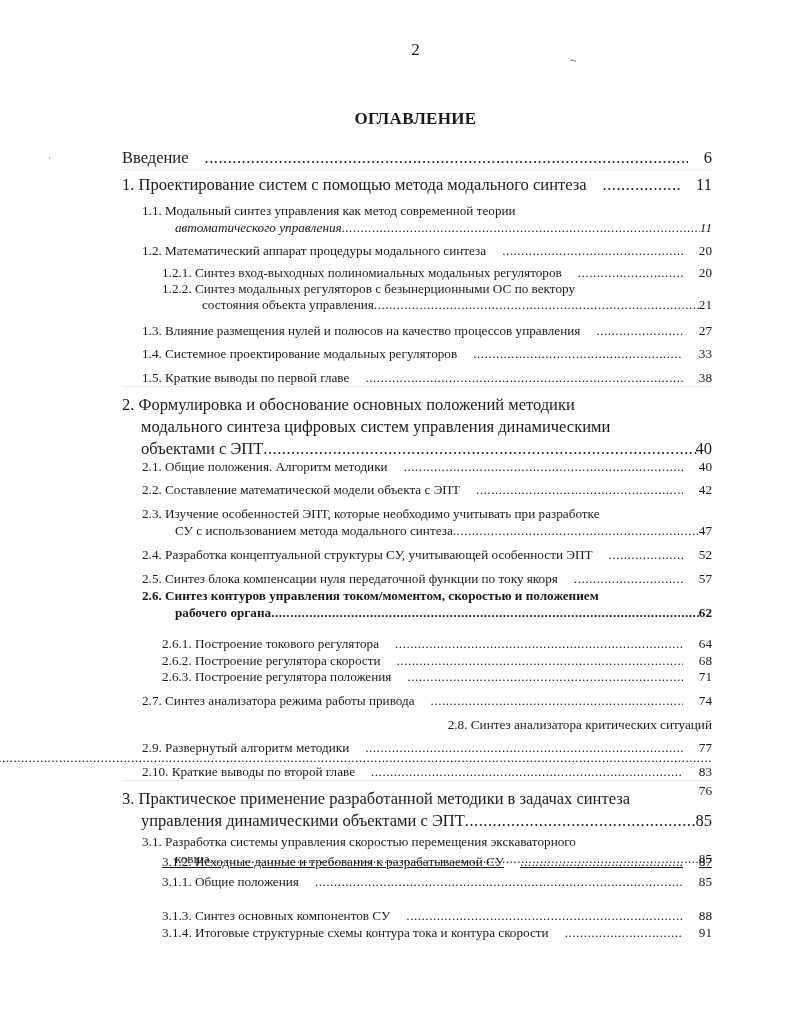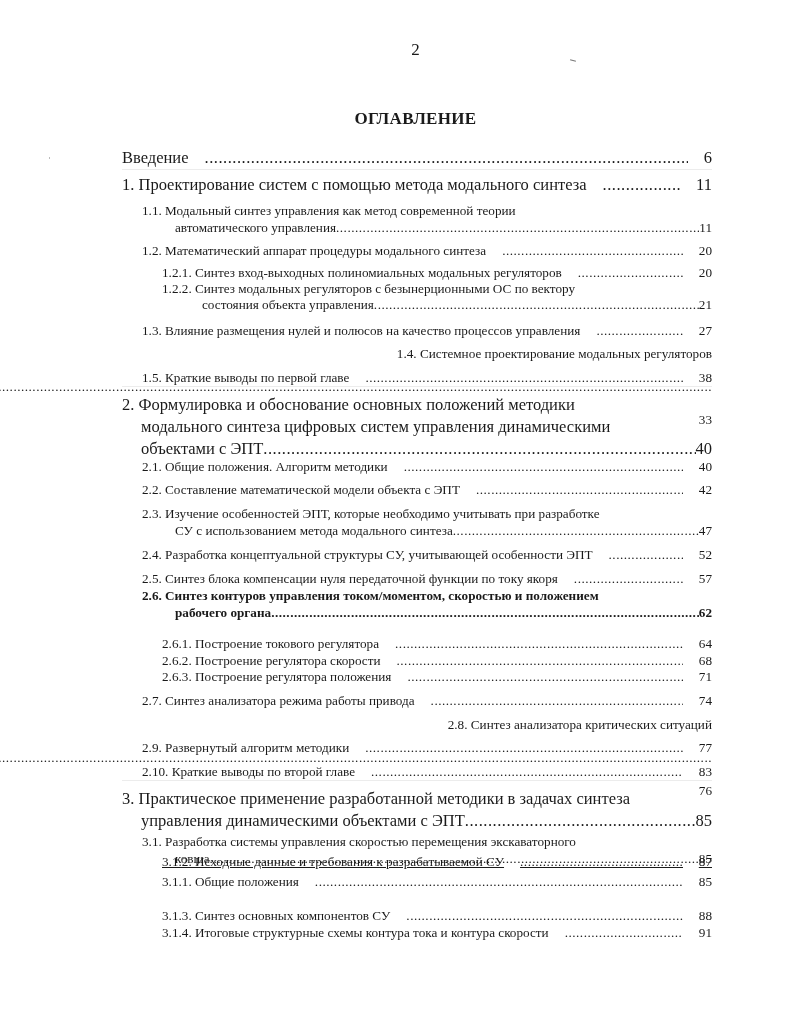--- a/index.html
+++ b/index.html
@@ -131,21 +131,21 @@
   </div>
 
   <div class="entry lvl0 abs" style="top:27px;">
     <span class="txt">1. Проектирование систем с помощью метода модального синтеза</span>
     <span class="dots"></span>
     <span class="pg">11</span>
   </div>
 
   <div class="multi lvl1 abs" style="top:55px;">
     <div class="first-line">1.1. Модальный синтез управления как метод современной теории</div>
-    <div class="last-line" style="padding-left:33px;">
+    <div class="last-line" style="padding-left:33px;font-style:italic;">
       <span class="txt">автоматического управления</span>
       <span class="dots"></span>
       <span class="pg">11</span>
     </div>
   </div>
 
   <div class="entry lvl1 abs" style="top:95px;">
     <span class="txt">1.2. Математический аппарат процедуры модального синтеза</span>
     <span class="dots"></span>
     <span class="pg">20</span>
@@ -165,21 +165,21 @@
       <span class="pg">21</span>
     </div>
   </div>
 
   <div class="entry lvl1 abs" style="top:175px;">
     <span class="txt">1.3. Влияние размещения нулей и полюсов на качество процессов управления</span>
     <span class="dots"></span>
     <span class="pg">27</span>
   </div>
 
-  <div class="entry lvl1 abs" style="top:198px;flex-direction:column;">
+  <div class="entry lvl1 abs" style="top:198px;">
     <span class="txt">1.4. Системное проектирование модальных регуляторов</span>
     <span class="dots"></span>
     <span class="pg">33</span>
   </div>
 
   <div class="entry lvl1 abs sep" style="top:222px;">
     <span class="txt">1.5. Краткие выводы по первой главе</span>
     <span class="dots"></span>
     <span class="pg">38</span>
   </div>

